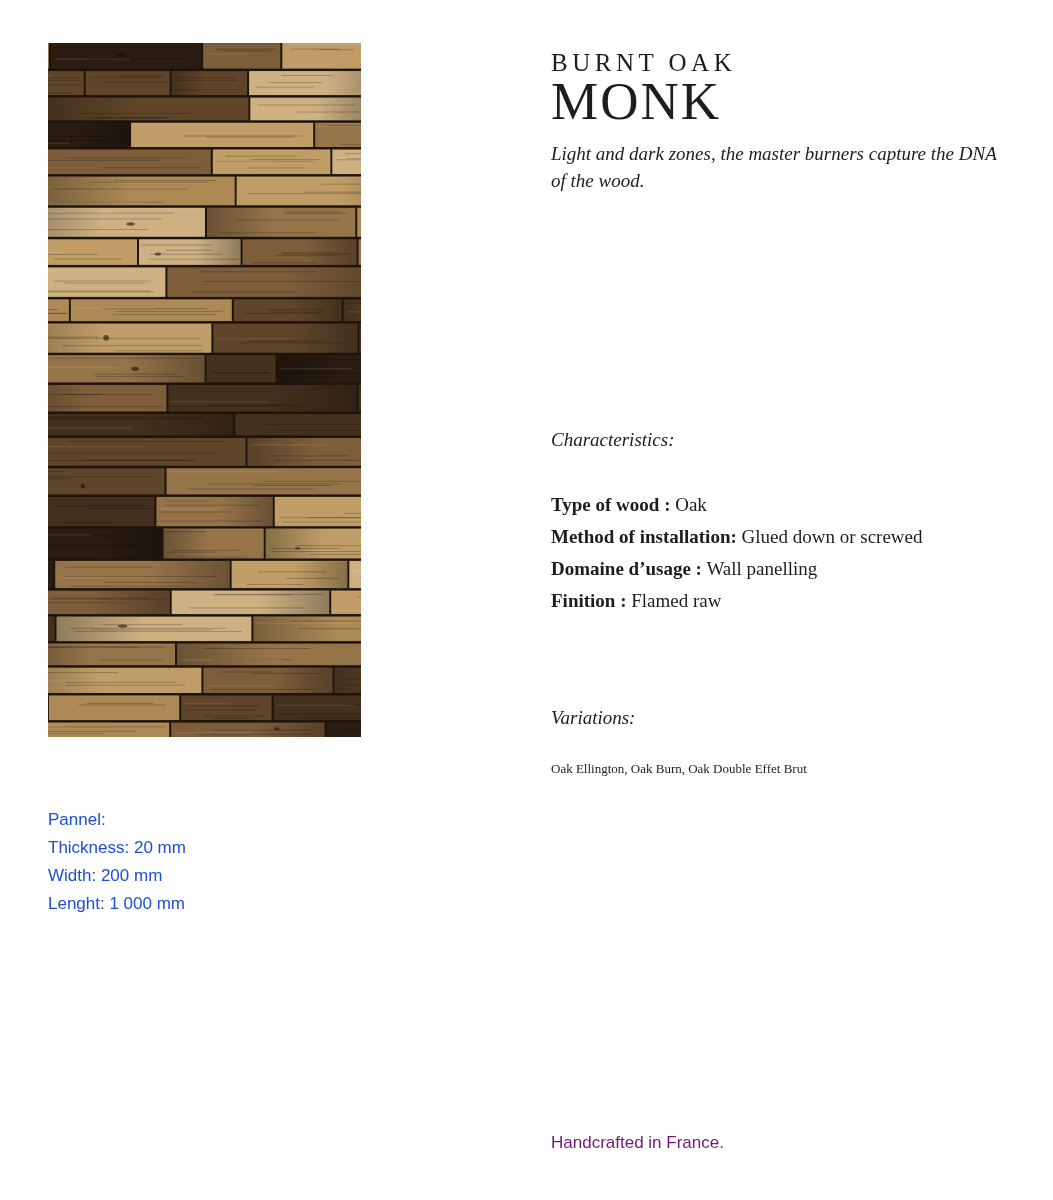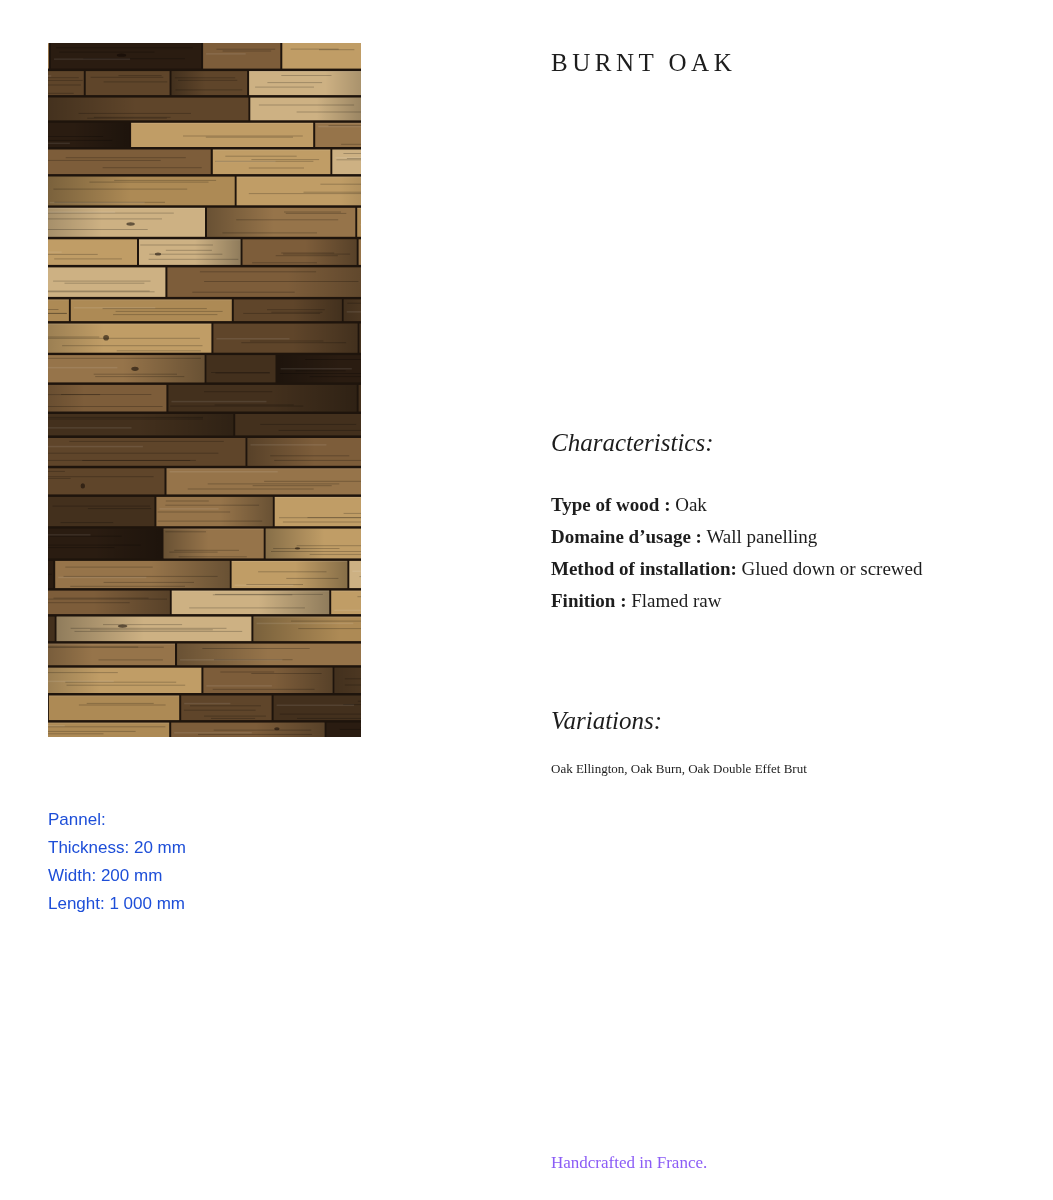--- a/index.html
+++ b/index.html
@@ -39,38 +39,38 @@
     letter-spacing:2px;line-height:1.05;
   }
   .tagline{
     top:140px;width:460px;
     font-style:italic;
     font-size:19px;line-height:27px;
     white-space:pre-line;
   }
   .section-heading{
     font-style:italic;font-weight:normal;
-    font-size:25px;
+    font-size:19px;
   }
   .char-heading{top:429px;}
   .char-list{
     top:489px;width:460px;
     list-style:none;padding:0;
     font-size:19px;line-height:32px;
   }
   .char-list .lbl{font-weight:bold;}
   .var-heading{top:707px;}
   .var-text{
     top:761px;width:460px;
     font-size:13px;
   }
   .footer-note{
     top:1133px;
-    font-family:Liberation Serif, serif;
-    font-size:17px;color:#8b5cf6;margin-top:20px;
+    font-family:Liberation Sans, sans-serif;
+    font-size:17px;color:#701a75;
   }
 </style>
 </head>
 <body>
 
 <div class="page">
 
   <figure class="photo">
       <svg xmlns="http://www.w3.org/2000/svg" width="313" height="694" viewBox="0 0 313 694">
         <defs>
@@ -500,26 +500,29 @@
 
   <section class="specs">
     <div>Pannel:</div>
     <div>Thickness: 20 mm</div>
     <div>Width: 200 mm</div>
     <div>Lenght: 1 000 mm</div>
   </section>
 
   <section class="right">
     <h2 class="collection">BURNT OAK</h2>
+    <h1 class="name">MONK</h1>
+    <p class="tagline">Light and dark zones, the master burners capture the DNA
+of the wood.</p>
 
     <h3 class="section-heading char-heading">Characteristics:</h3>
     <ul class="char-list">
       <li><span class="lbl">Type of wood :</span> <span>Oak</span></li>
+      <li><span class="lbl">Method of installation:</span>&nbsp;<span>Glued down or screwed</span></li>
       <li><span class="lbl">Domaine d’usage :</span> <span>Wall panelling</span></li>
-      <li><span class="lbl">Method of installation:</span>&nbsp;<span>Glued down or screwed</span></li>
       <li><span class="lbl">Finition :</span> <span>Flamed raw</span></li>
     </ul>
 
     <h3 class="section-heading var-heading">Variations:</h3>
     <p class="var-text">Oak Ellington, Oak Burn, Oak Double Effet Brut</p>
 
     <p class="footer-note">Handcrafted in France.</p>
   </section>
 
 </div>

